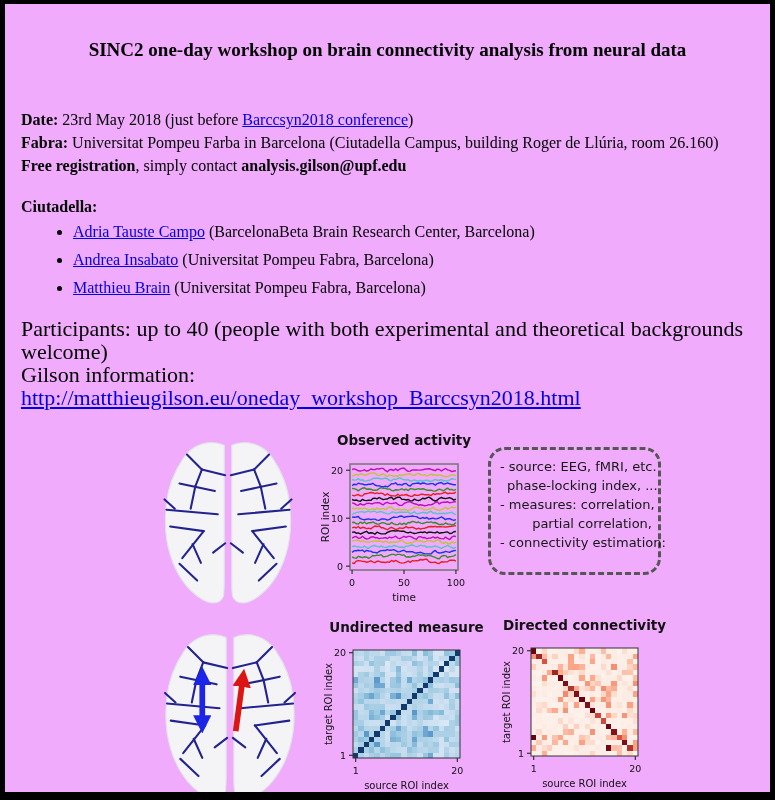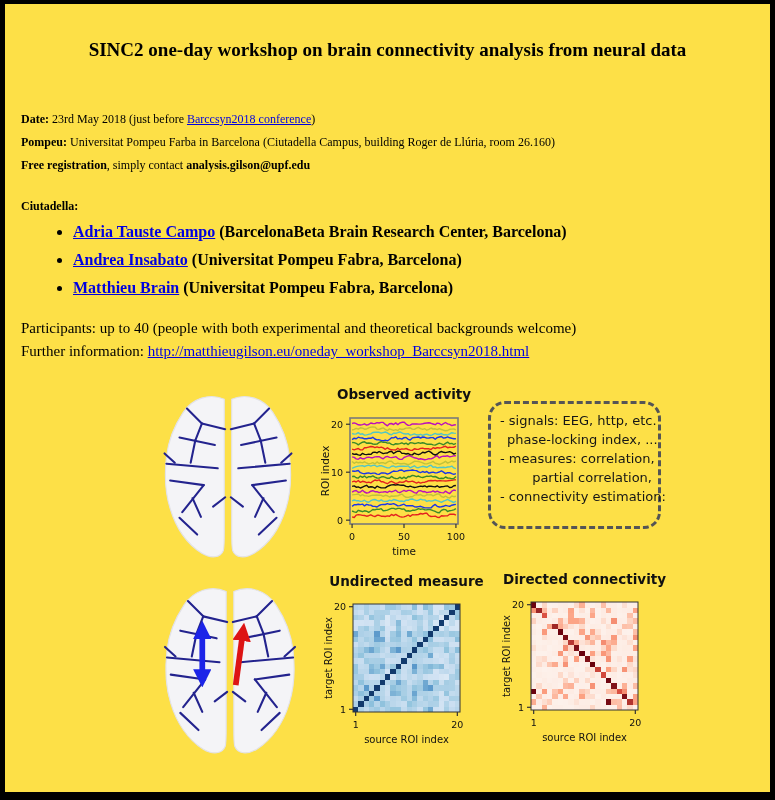--- a/index.html
+++ b/index.html
@@ -2,38 +2,38 @@
 <html><head>
 <meta charset="utf-8">
 <style>
   html,body{margin:0;padding:0;background:#fff;}
   .page{
     position:relative;
     width:775px;height:800px;
     box-sizing:border-box;
     border-style:solid;border-color:#000;
     border-width:4px 5px 8px 5px;
-    background:#fde047;
+    background:#f0abfc;
     overflow:hidden;
     font-family:"Liberation Serif", serif;
     color:#000;
   }
   .content{padding:0 16px;}
   h1.title{
     font-size:19px;line-height:24px;font-weight:bold;
     text-align:center;margin:34px 10px 0 10px;
   }
   .infoblock{margin-top:46px;}
-  .infoblock p{margin:0;font-size:12px;line-height:23px;}
+  .infoblock p{margin:0;font-size:16px;line-height:23px;}
   p.venue{text-align:justify;}
   .organizers-heading{margin-top:18px !important;font-weight:bold;}
-  ul.organizers{margin:2px 0 0 0;padding-left:52px;font-weight:bold;}
+  ul.organizers{margin:2px 0 0 0;padding-left:52px;}
   ul.organizers li{font-size:16px;line-height:23px;margin-bottom:5px;}
   .details{margin-top:18px;}
-  .details p{margin:0;font-size:15px;line-height:23px;}
+  .details p{margin:0;font-size:22px;line-height:23px;}
   a.lnk{color:#0000e0;text-decoration:underline;cursor:pointer;}
   b{font-weight:bold;}
   
   .figure{position:relative;height:382px;margin-top:16px;text-align:right;}
   .figure svg{position:absolute;}
   #brain-top{left:123px;top:4px;}
   #brain-bottom{left:123px;top:194px;}
   #plot-activity{left:295px;top:0px;}
   #plot-blue{left:300px;top:190px;}
   #plot-red{left:478px;top:188px;}
@@ -52,33 +52,33 @@
 </head>
 <body>
 
 <div class="page">
   <div class="content">
 
     <h1 class="title">SINC2 one-day workshop on brain connectivity analysis from neural data</h1>
 
     <div class="infoblock">
       <p><b>Date:</b><span> 23rd May 2018 (just before </span><a class="lnk">Barccsyn2018 conference</a><span>)</span></p>
-      <p class="venue"><b>Pompeu:</b><span> Universitat Pompeu Farba in Barcelona (Ciutadella Campus, building Roger de Llúria, room 26.160)</span></p>
+      <p class="venue"><b>Fabra:</b><span> Universitat Pompeu Farba in Barcelona (Ciutadella Campus, building Roger de Llúria, room 26.160)</span></p>
       <p><b>Free registration</b><span>, simply contact </span><b>analysis.gilson@upf.edu</b></p>
 
       <p class="organizers-heading">Ciutadella:</p>
       <ul class="organizers">
         <li><a class="lnk">Adria Tauste Campo</a><span> (BarcelonaBeta Brain Research Center, Barcelona)</span></li>
         <li><a class="lnk">Andrea Insabato</a><span> (Universitat Pompeu Fabra, Barcelona)</span></li>
         <li><a class="lnk">Matthieu Brain</a><span> (Universitat Pompeu Fabra, Barcelona)</span></li>
       </ul>
 
       <div class="details">
         <p>Participants: up to 40 (people with both experimental and theoretical backgrounds welcome)</p>
-        <p><span>Further information: </span><a class="lnk">http://matthieugilson.eu/oneday_workshop_Barccsyn2018.html</a></p>
+        <p><span>Gilson information: </span><a class="lnk">http://matthieugilson.eu/oneday_workshop_Barccsyn2018.html</a></p>
       </div>
     </div>
 
     <div class="figure">
       <svg id="brain-top" width="168" height="180" viewBox="0 0 180 190">
           <g>
             <path d="M 86,16 C 70,9 52,15 42,30 C 32,45 26,60 24,78 C 22,96 22,114 28,133 C 34,153 46,171 62,181 C 72,187 82,186 85,178 C 86,174 86,168 86,158 L 86,30 C 86,22 86,18 86,16 Z" fill="#f4f4f7" stroke="#e2e2e8" stroke-width="1.2"></path>
             <line x1="46" y1="26" x2="62" y2="42" stroke="#23238e" stroke-width="2.2" stroke-linecap="round"></line>
             <line x1="62" y1="42" x2="87" y2="48" stroke="#23238e" stroke-width="2.2" stroke-linecap="round"></line>
             <line x1="62" y1="42" x2="55" y2="60" stroke="#23238e" stroke-width="2.2" stroke-linecap="round"></line>
@@ -140,21 +140,21 @@
           <line x1="36.07692307692308" y1="145" x2="36.07692307692308" y2="149" stroke="#333" stroke-width="1.2"></line>
           <text x="36.07692307692308" y="161" font-size="9.5" text-anchor="middle" font-family="&quot;DejaVu Sans&quot;, sans-serif" fill="#111" font-weight="normal">0</text>
           <line x1="88" y1="145" x2="88" y2="149" stroke="#333" stroke-width="1.2"></line>
           <text x="88" y="161" font-size="9.5" text-anchor="middle" font-family="&quot;DejaVu Sans&quot;, sans-serif" fill="#111" font-weight="normal">50</text>
           <line x1="139.9230769230769" y1="145" x2="139.9230769230769" y2="149" stroke="#333" stroke-width="1.2"></line>
           <text x="139.9230769230769" y="161" font-size="9.5" text-anchor="middle" font-family="&quot;DejaVu Sans&quot;, sans-serif" fill="#111" font-weight="normal">100</text>
           <text x="88" y="176" font-size="10.5" text-anchor="middle" font-family="&quot;DejaVu Sans&quot;, sans-serif" fill="#111" font-weight="normal">time</text>
           <text x="13" y="92" font-size="10.5" text-anchor="middle" font-family="&quot;DejaVu Sans&quot;, sans-serif" fill="#111" font-weight="normal" transform="rotate(-90 13 92)">ROI index</text>
         </svg>
       <div class="annotation-box">
-        <div class="ln">- signals: EEG, http, etc.</div>
+        <div class="ln">- source: EEG, fMRI, etc.</div>
         <div class="ln indent">phase-locking index, ...</div>
         <div class="ln">- measures: correlation,</div>
         <div class="ln indent">partial correlation,</div>
         <div class="ln">- connectivity estimation:</div>
       </div>
       <svg id="brain-bottom" width="172" height="188" viewBox="0 0 180 190">
           <g>
             <path d="M 86,16 C 70,9 52,15 42,30 C 32,45 26,60 24,78 C 22,96 22,114 28,133 C 34,153 46,171 62,181 C 72,187 82,186 85,178 C 86,174 86,168 86,158 L 86,30 C 86,22 86,18 86,16 Z" fill="#f4f4f7" stroke="#e2e2e8" stroke-width="1.2"></path>
             <line x1="46" y1="26" x2="62" y2="42" stroke="#23238e" stroke-width="2.2" stroke-linecap="round"></line>
             <line x1="62" y1="42" x2="87" y2="48" stroke="#23238e" stroke-width="2.2" stroke-linecap="round"></line>

